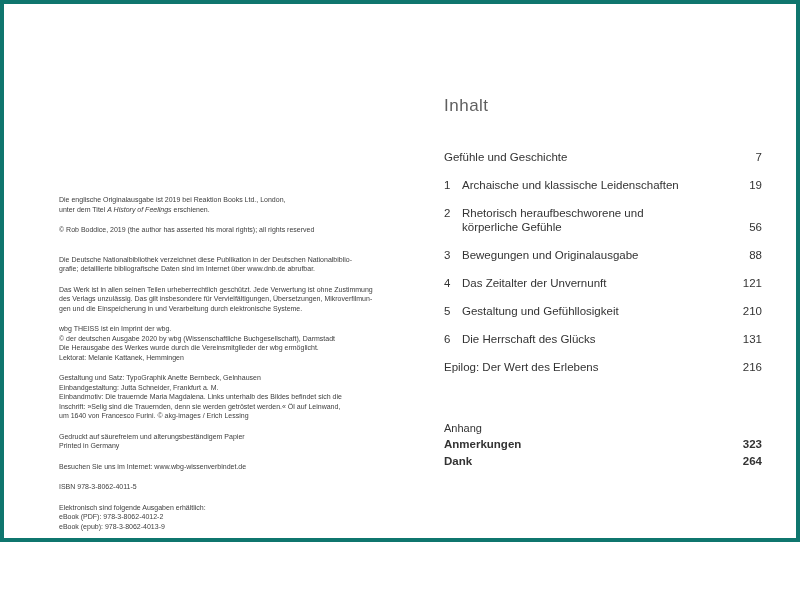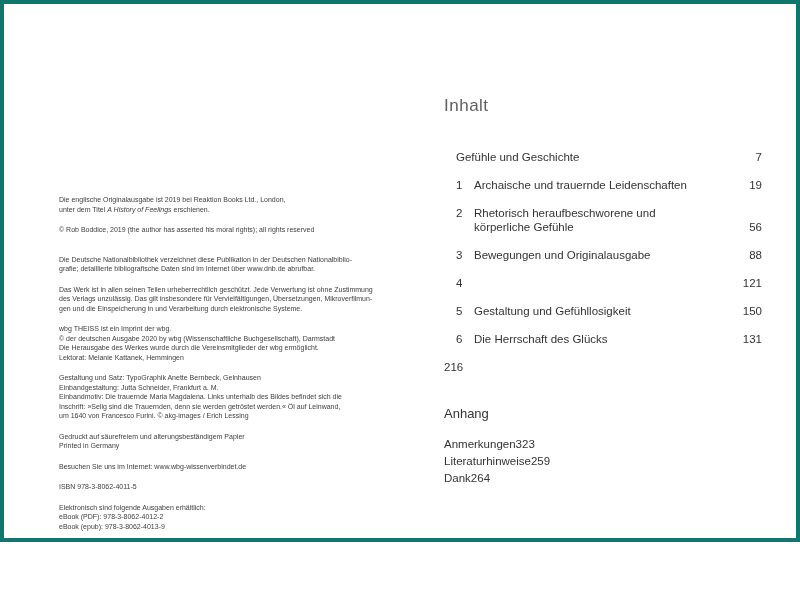--- a/index.html
+++ b/index.html
@@ -9,28 +9,28 @@
   
   .imprint { position:absolute; left:55px; top:191px; font-size:7px; line-height:9.5px; color:#3d3d3d; white-space:pre; }
   .left-para { margin-bottom:11px; }
   .left-para:nth-child(2) { margin-bottom:20px; }
   .italic { font-style:italic; }
 
   
   .inhalt-heading { position:absolute; left:440px; top:92px; font-size:17px; letter-spacing:0.5px; color:#5f5f5f; font-weight:400; }
   .toc { position:absolute; left:440px; top:146px; width:318px; }
   .toc-row { display:flex; justify-content:space-between; align-items:flex-end; margin-bottom:14px; font-size:11.5px; line-height:14px; color:#333333; }
-  .toc-label { display:flex;margin-left:12px; }
+  .toc-label { display:flex; }
   .toc-num { width:18px; flex:none; }
   .toc-title { white-space:pre-line; }
   .toc-page { flex:none; text-align:right; }
 
-  .anhang-heading { position:absolute; left:440px; top:402px; font-size:13px; color:#333333; }
+  .anhang-heading { position:absolute; left:440px; top:418px; font-size:11px; color:#333333; }
   .anhang { position:absolute; left:440px; top:432px; width:318px; }
-  .anhang-row { display:flex; justify-content:flex-start; font-size:11.5px; line-height:17px; color:#333333; }
+  .anhang-row { display:flex; justify-content:space-between; font-size:11.5px; line-height:17px; color:#333333;font-weight:bold; }
 
   .folio { position:absolute; left:440px; top:546px; width:312px; text-align:right; font-size:11px; color:#999999; }
 </style>
 </head>
 <body>
 
 <div class="spread">
 
   <div class="imprint"><div class="left-para"><span>Die englische Originalausgabe ist 2019 bei Reaktion Books Ltd., London,
 unter dem Titel </span><span class="italic">A History of Feelings</span><span> erschienen.</span></div><div class="left-para"><span>© Rob Boddice, 2019 (the author has asserted his moral rights); all rights reserved</span></div><div class="left-para"><span>Die Deutsche Nationalbibliothek verzeichnet diese Publikation in der Deutschen Nationalbiblio-
@@ -53,21 +53,21 @@
   <div class="toc">
       <div class="toc-row">
         <div class="toc-label">
           <span class="toc-title">Gefühle und Geschichte</span>
         </div>
         <div class="toc-page">7</div>
       </div>
       <div class="toc-row">
         <div class="toc-label">
           <span class="toc-num">1</span>
-          <span class="toc-title">Archaische und trauernde Leidenschaften</span>
+          <span class="toc-title">Archaische und klassische Leidenschaften</span>
         </div>
         <div class="toc-page">19</div>
       </div>
       <div class="toc-row">
         <div class="toc-label">
           <span class="toc-num">2</span>
           <span class="toc-title">Rhetorisch heraufbeschworene und
 körperliche Gefühle</span>
         </div>
         <div class="toc-page">56</div>
@@ -75,54 +75,54 @@
       <div class="toc-row">
         <div class="toc-label">
           <span class="toc-num">3</span>
           <span class="toc-title">Bewegungen und Originalausgabe</span>
         </div>
         <div class="toc-page">88</div>
       </div>
       <div class="toc-row">
         <div class="toc-label">
           <span class="toc-num">4</span>
+          <span class="toc-title">Das Zeitalter der Unvernunft</span>
         </div>
         <div class="toc-page">121</div>
       </div>
       <div class="toc-row">
         <div class="toc-label">
           <span class="toc-num">5</span>
           <span class="toc-title">Gestaltung und Gefühllosigkeit</span>
         </div>
-        <div class="toc-page">150</div>
+        <div class="toc-page">210</div>
       </div>
       <div class="toc-row">
         <div class="toc-label">
           <span class="toc-num">6</span>
           <span class="toc-title">Die Herrschaft des Glücks</span>
         </div>
         <div class="toc-page">131</div>
       </div>
       <div class="toc-row">
+        <div class="toc-label">
+          <span class="toc-title">Epilog: Der Wert des Erlebens</span>
+        </div>
         <div class="toc-page">216</div>
       </div>
     </div>
 
   <div class="anhang-heading">Anhang</div>
 
   <div class="anhang">
       <div class="anhang-row">
         <span>Anmerkungen</span>
         <span class="toc-page">323</span>
       </div>
       <div class="anhang-row">
-        <span>Literaturhinweise</span>
-        <span class="toc-page">259</span>
-      </div>
-      <div class="anhang-row">
         <span>Dank</span>
         <span class="toc-page">264</span>
       </div>
     </div>
 
   <div class="folio">5</div>
 
 </div>
 
 </body></html>

